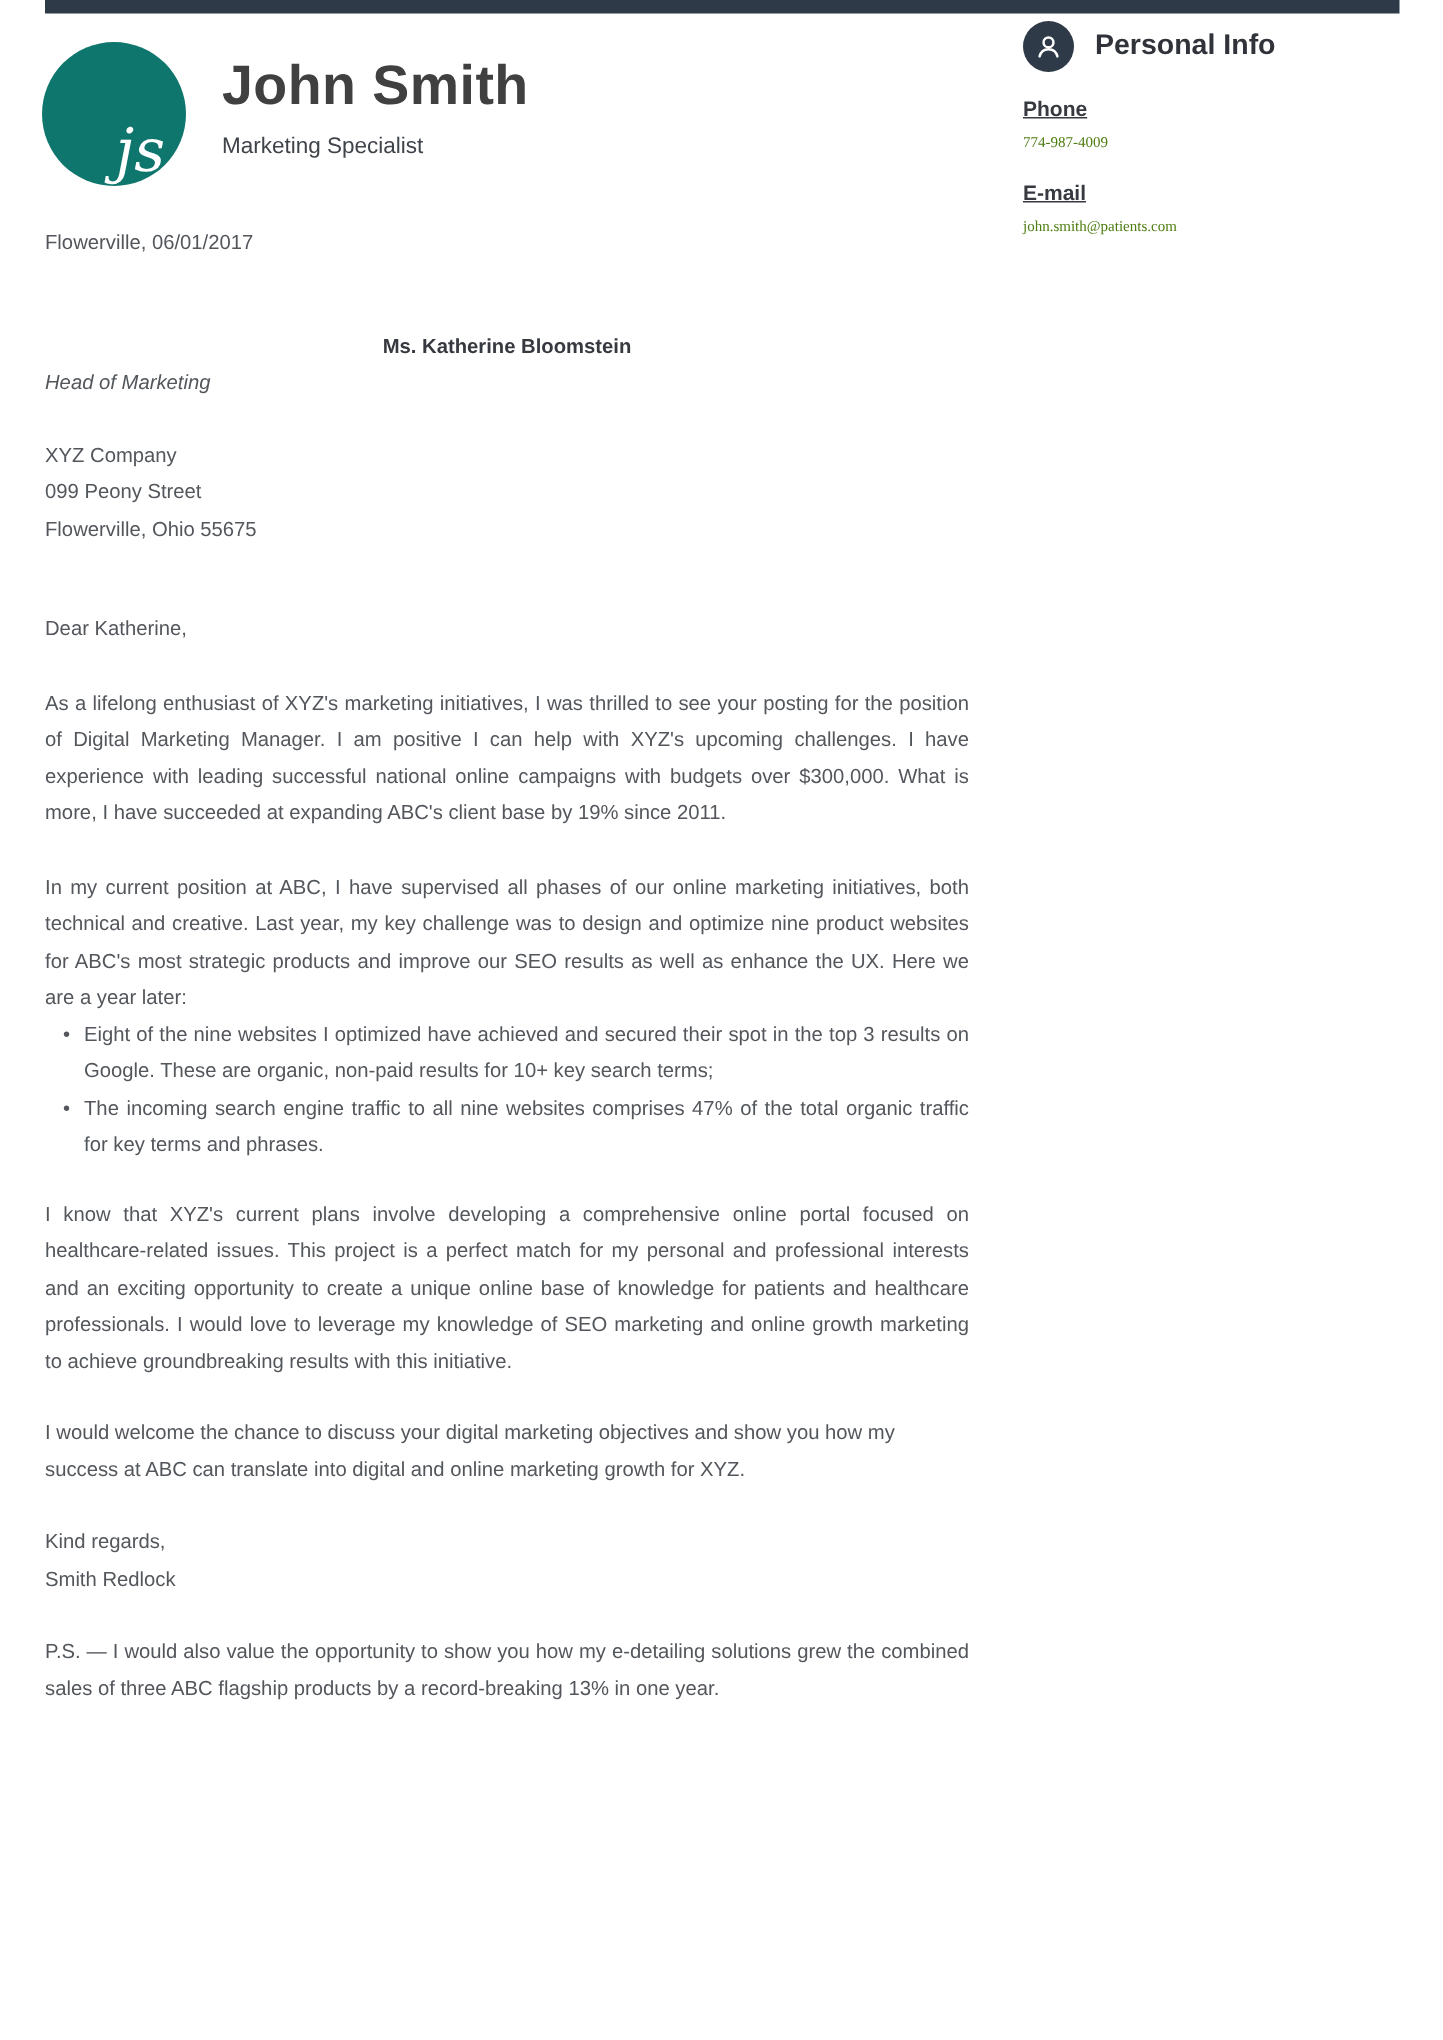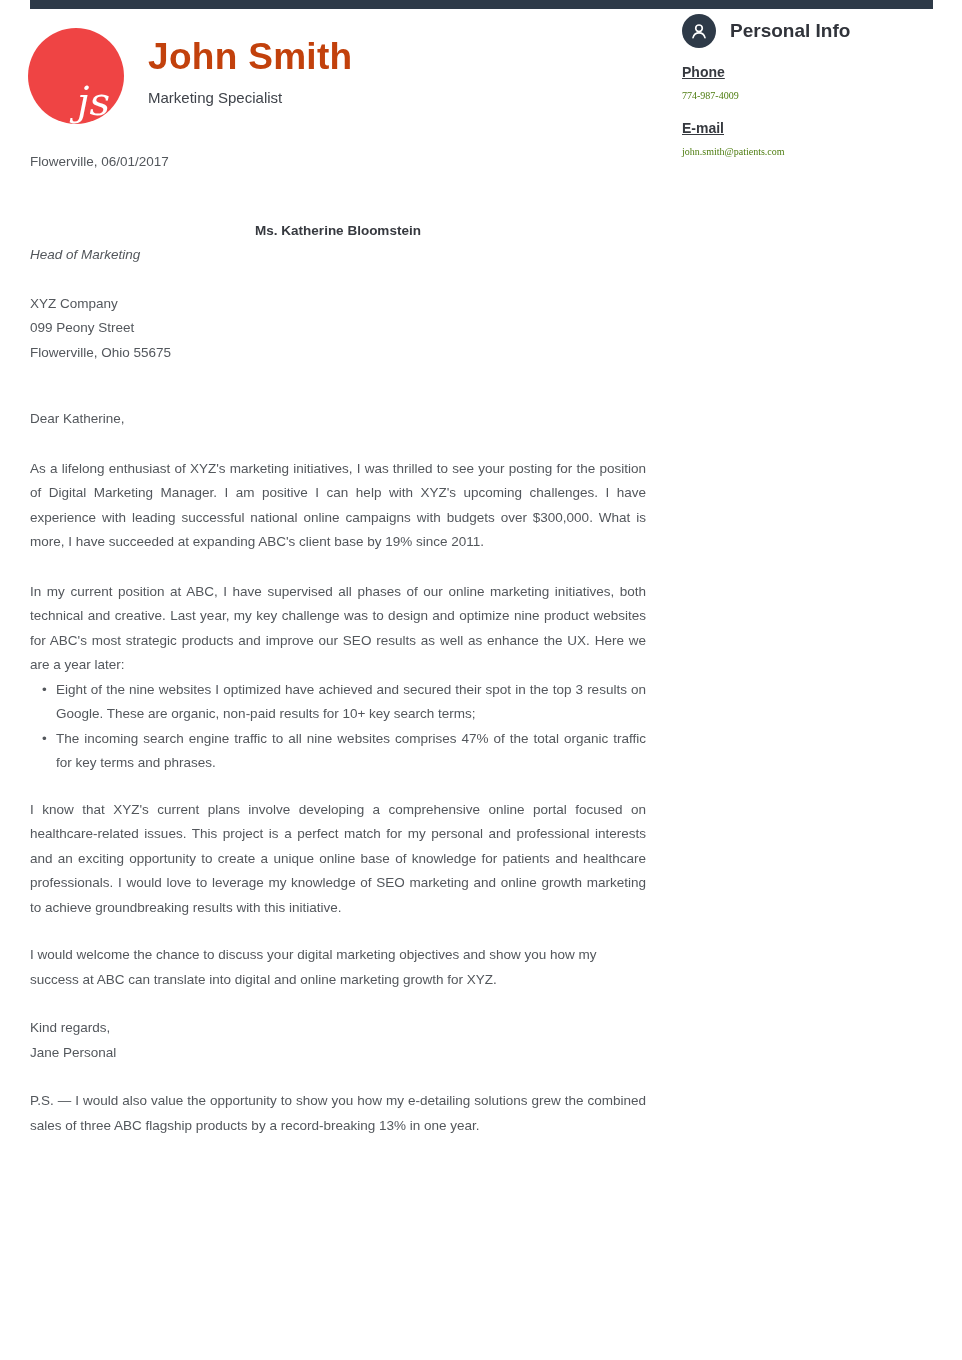--- a/index.html
+++ b/index.html
@@ -20,38 +20,38 @@
 
   
   .header {
     position: absolute;
     top: 28px; left: 28px;
     display: flex;
   }
   .avatar {
     width: 96px; height: 96px;
     border-radius: 50%;
-    background: #ef4444;
+    background: #0f766e;
     position: relative;
     flex: 0 0 auto;
   }
   .avatar-initials {
     position: absolute;
     right: 14px; bottom: 1px;
     color: #ffffff;
     font-family: "DejaVu Serif", serif;
     font-style: italic;
     font-size: 40px;
     line-height: 1.1;
   }
   .header-text { margin-left: 24px; padding-top: 6px; }
   .name {
     font-size: 37px;
     font-weight: 700;
-    color: #c2410c;
+    color: #404040;
     line-height: 46px;
     letter-spacing: 0.3px;
   }
   .job-title {
     font-size: 15px;
     color: #3f434a;
     line-height: 30px;
     margin-top: 3px;
   }
 
@@ -185,19 +185,19 @@
         <span class="bullet-marker">•</span><span>The incoming search engine traffic to all nine websites comprises 47% of the total organic traffic for key terms and phrases.</span>
       </div>
     </div>
 
     <div class="para para-3">I know that XYZ's current plans involve developing a comprehensive online portal focused on healthcare-related issues. This project is a perfect match for my personal and professional interests and an exciting opportunity to create a unique online base of knowledge for patients and healthcare professionals. I would love to leverage my knowledge of SEO marketing and online growth marketing to achieve groundbreaking results with this initiative.</div>
 
     <div class="para para-4">I would welcome the chance to discuss your digital marketing objectives and show you how my success at ABC can translate into digital and online marketing growth for XYZ.</div>
 
     <div class="closing">
       <div>Kind regards,</div>
-      <div>Jane Personal</div>
+      <div>Smith Redlock</div>
     </div>
 
     <div class="postscript">P.S. — I would also value the opportunity to show you how my e-detailing solutions grew the combined sales of three ABC flagship products by a record-breaking 13% in one year.</div>
 
   </div>
 </div>
 
 </body></html>

